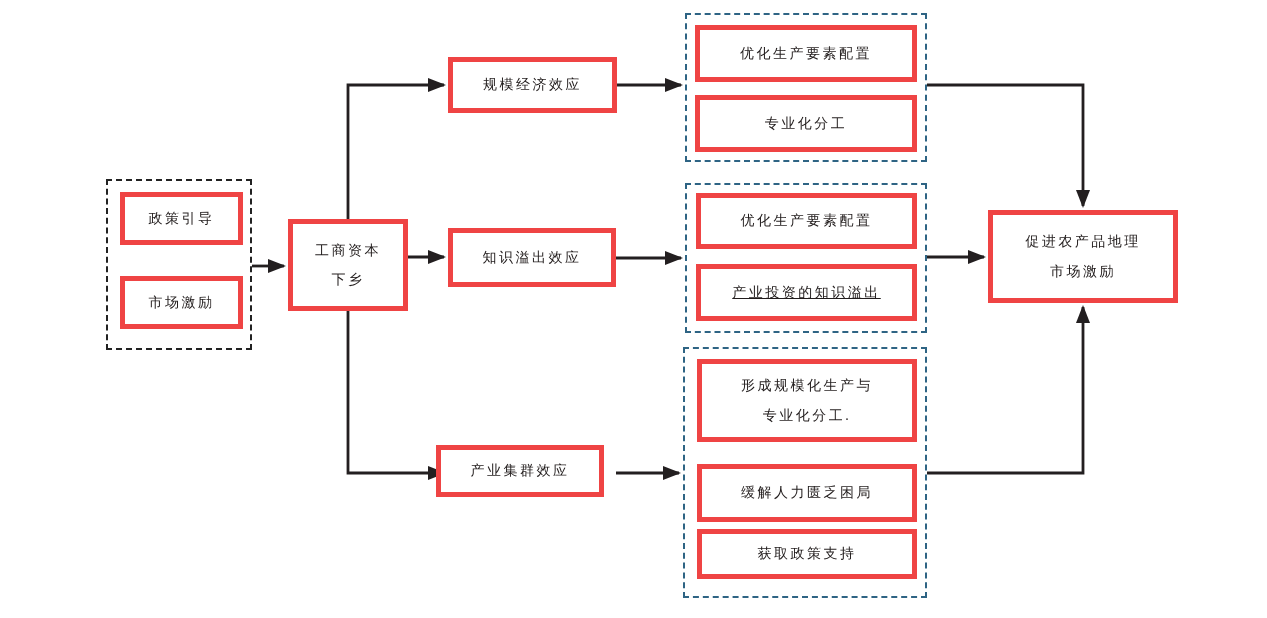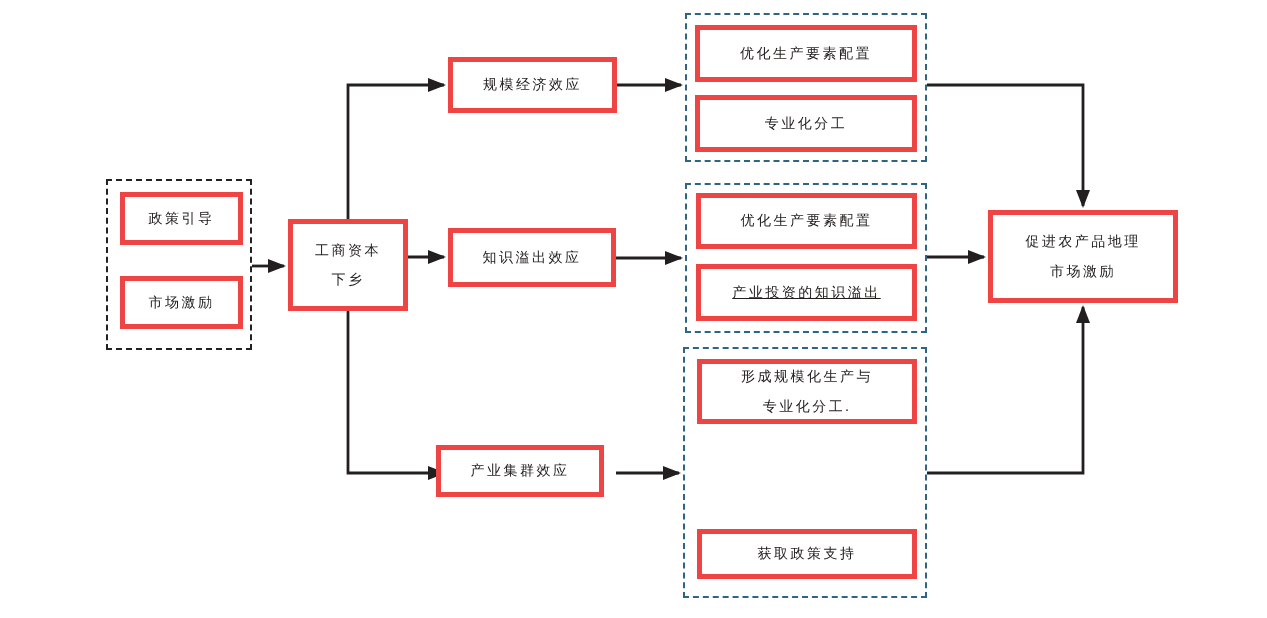--- a/index.html
+++ b/index.html
@@ -61,22 +61,23 @@
   <div class="node" style="left:428px;top:445px;width:168px;height:52px;margin-left:8px;">产业集群效应</div>
 
   <div class="node" style="left:695px;top:25px;width:222px;height:57px;">优化生产要素配置</div>
 
   <div class="node" style="left:695px;top:95px;width:222px;height:57px;">专业化分工</div>
 
   <div class="node" style="left:696px;top:193px;width:221px;height:56px;">优化生产要素配置</div>
 
   <div class="node" style="left:696px;top:264px;width:221px;height:57px;text-decoration:underline;">产业投资的知识溢出</div>
 
-  <div class="node" style="left:697px;top:359px;width:220px;height:65px;">形成规模化生产与
+  <div class="node" style="left:697px;top:359px;width:220px;height:83px;">形成规模化生产与
 专业化分工.</div>
 
+  <div class="node" style="left:697px;top:464px;width:220px;height:58px;">缓解人力匮乏困局</div>
 
   <div class="node" style="left:697px;top:529px;width:220px;height:50px;">获取政策支持</div>
 
   <div class="node" style="left:988px;top:210px;width:190px;height:93px;">促进农产品地理
 市场激励</div>
 
 </div>
 
 </body></html>

